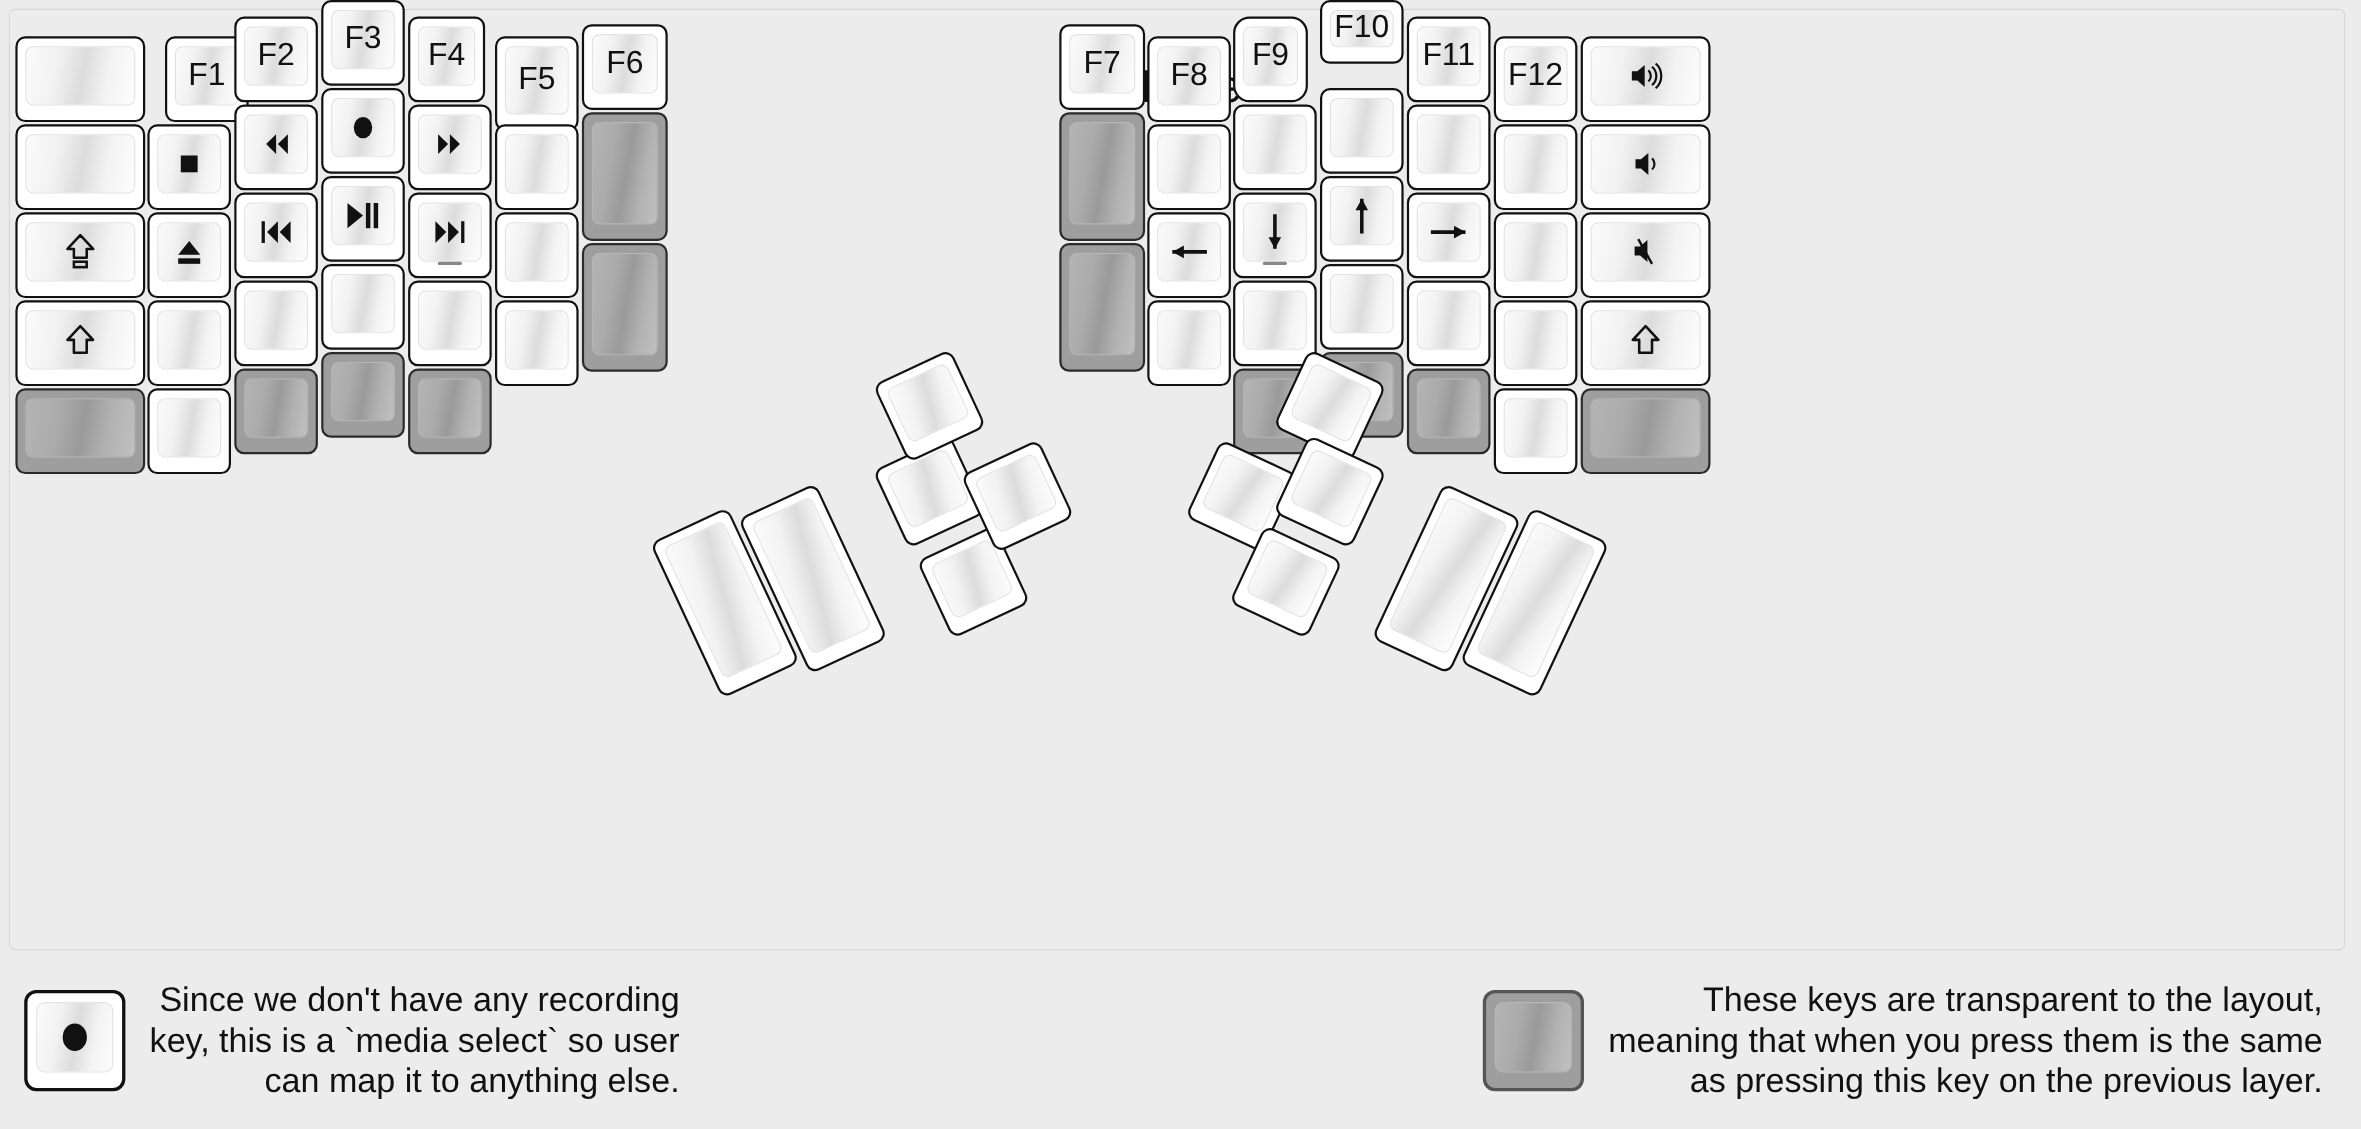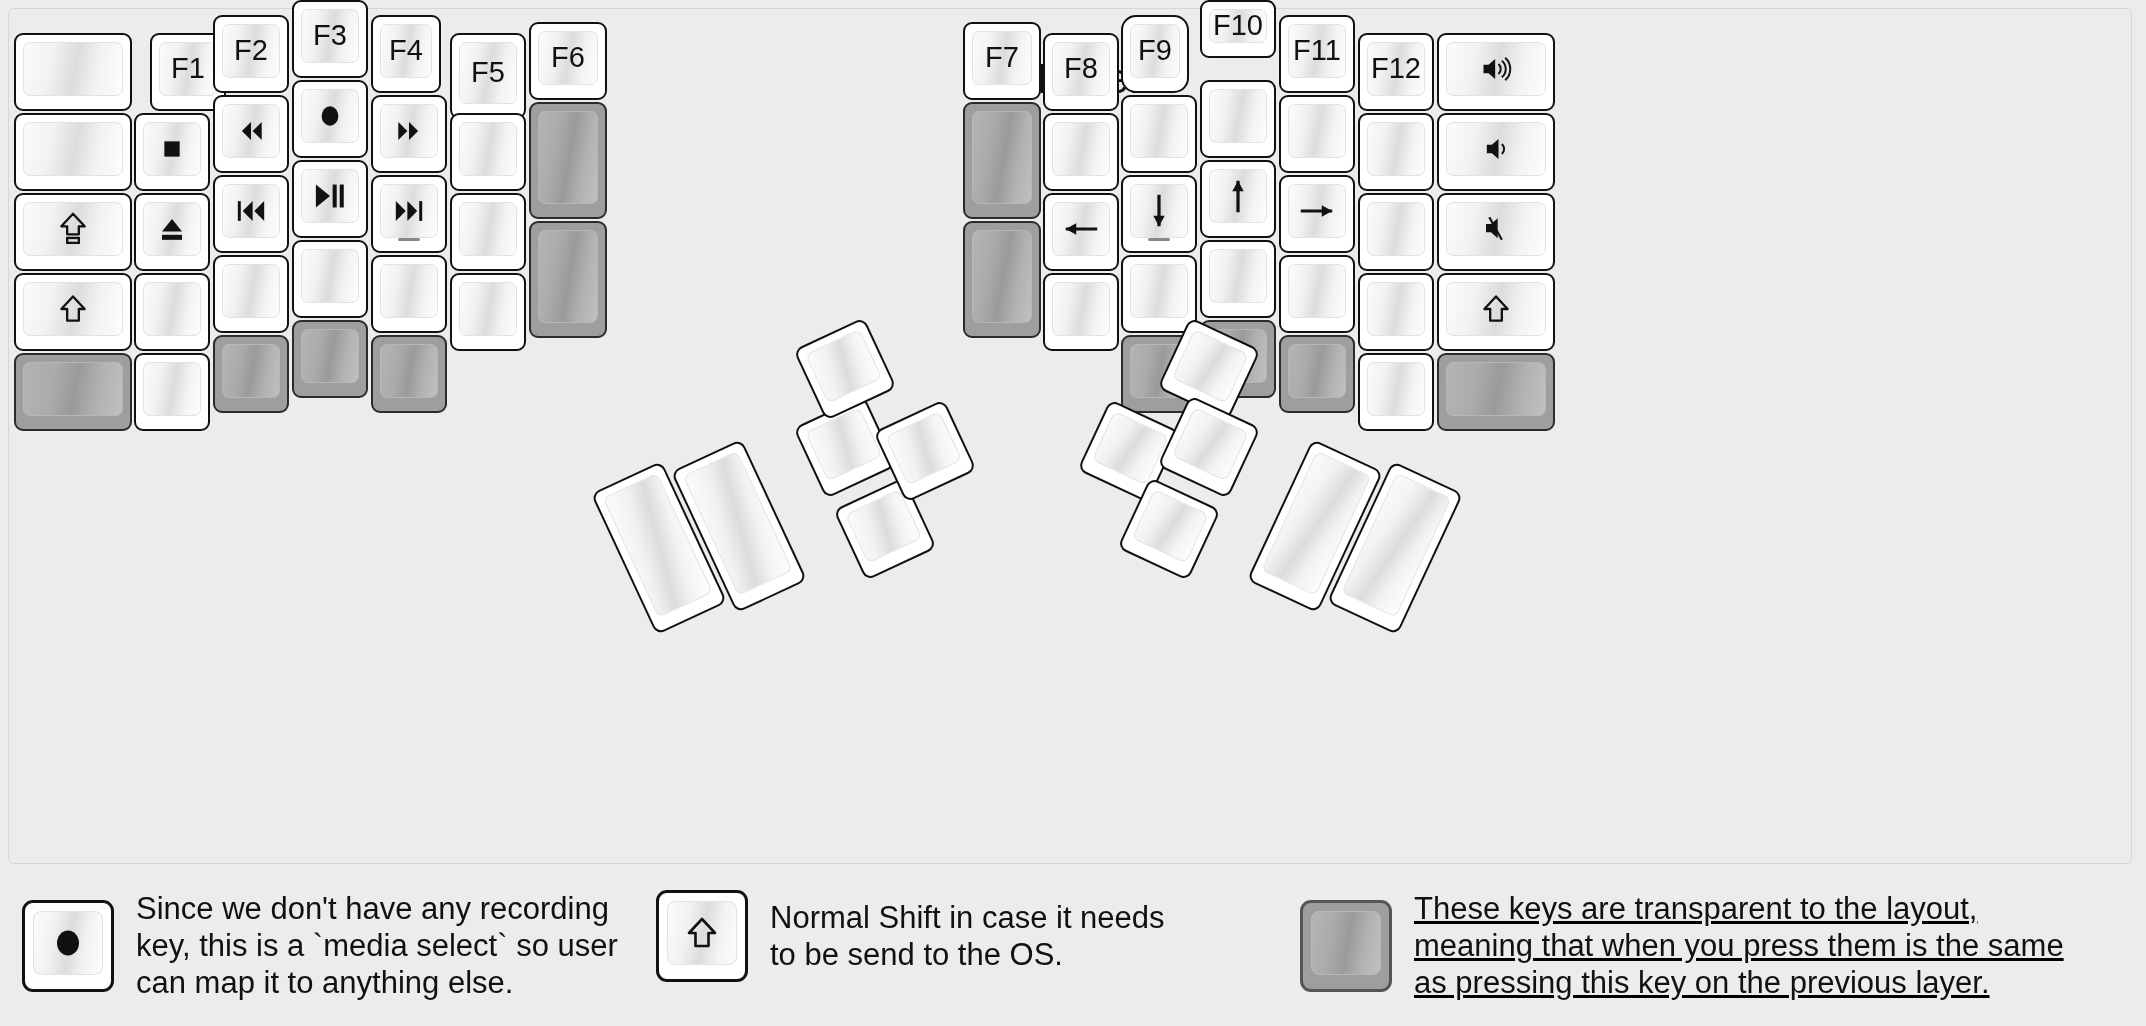--- a/index.html
+++ b/index.html
@@ -65,25 +65,25 @@
     border:1px solid #e2e2e2;
     background:linear-gradient(100deg,#fbfbfb 0%,#f2f2f2 28%,#dcdcdc 52%,#f3f3f3 74%,#fdfdfd 100%);
     display:flex;align-items:center;justify-content:center;
   }
   .legend-key.gray{background:#9e9e9e;border-color:#555;}
   .legend-key.gray .cap{
     border:1px solid #b9b9b9;
     background:linear-gradient(100deg,#b4b4b4 0%,#ababab 30%,#9a9a9a 52%,#b2b2b2 75%,#c0c0c0 100%);
   }
   .legend-text{
-    margin-left:22px;font-size:31px;line-height:1.20;color:#111;white-space:pre-line;
+    margin-left:22px;font-size:31px;line-height:1.20;color:#111;white-space:pre-line;text-align:right;
   }
   #legend-1{left:14px;top:18px;}
   #legend-2{left:648px;top:18px;}
-  #legend-3{left:1292px;top:18px;text-decoration:underline;}
+  #legend-3{left:1340px;top:18px;}
 </style>
 </head>
 <body>
 
 <div id="stage">
 
   <div id="board-frame"></div>
 
   <div id="title">fn Layer</div>
 
@@ -438,31 +438,20 @@
           <svg width="40" height="40" viewBox="0 0 40 40">
             <ellipse cx="20" cy="20" rx="11" ry="12.5" fill="#111"></ellipse>
           </svg>
         </div>
       </div>
       <div class="legend-text">Since we don't have any recording
 key, this is a `media select` so user
 can map it to anything else.</div>
     </div>
 
-    <div class="legend-item" id="legend-2">
-      <div class="legend-key">
-        <div class="cap">
-          <svg width="38" height="40" viewBox="0 0 38 40">
-            <path d="M19 6 L32 20 L25.5 20 L25.5 33 L12.5 33 L12.5 20 L6 20 Z" fill="none" stroke="#111" stroke-width="2.6" stroke-linejoin="round"></path>
-          </svg>
-        </div>
-      </div>
-      <div class="legend-text">Normal Shift in case it needs
-to be send to the OS.</div>
-    </div>
 
     <div class="legend-item" id="legend-3">
       <div class="legend-key gray">
         <div class="cap"></div>
       </div>
       <div class="legend-text">These keys are transparent to the layout,
 meaning that when you press them is the same
 as pressing this key on the previous layer.</div>
     </div>
   </div>

